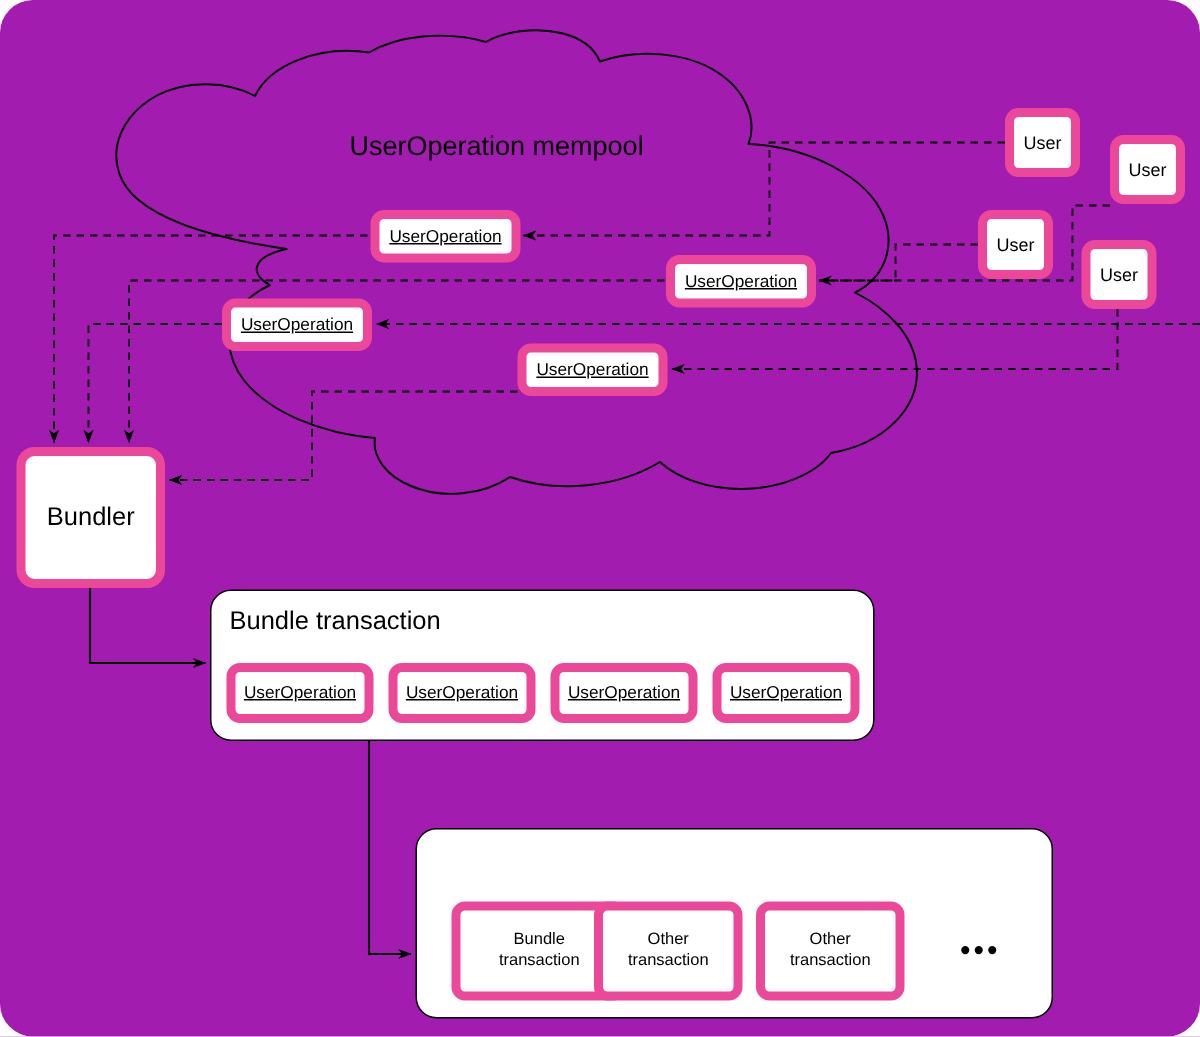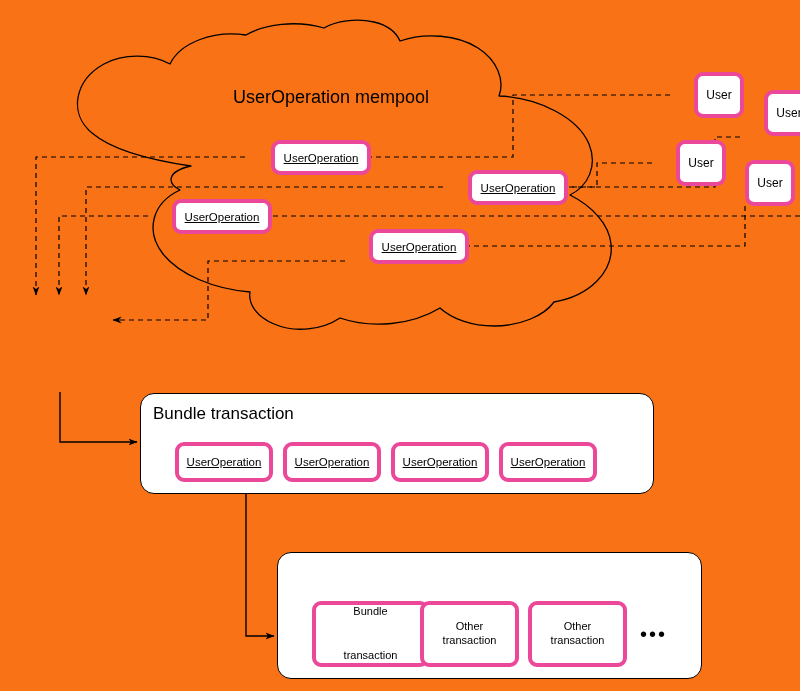--- a/index.html
+++ b/index.html
@@ -4,43 +4,43 @@
 <style>
   html, body {
     margin: 0;
     padding: 0;
     background: #ffffff;
   }
   #canvas {
     position: relative;
     width: 800px;
     height: 691px;
-    background: #f97316;
+    background: #a21caf;
     font-family: "Liberation Sans", sans-serif;
     overflow: hidden;
+    border-radius: 22px;
   }
   svg.layer {
     position: absolute;
     left: 0;
     top: 0;
     width: 800px;
     height: 691px;
     pointer-events: none;
   }
   .node {
     position: absolute;
     box-sizing: border-box;
-    border: 4px solid #ec4899;
+    border: 6px solid #ec4899;
     background: #ffffff;
     display: flex;
     align-items: center;
     justify-content: center;
     text-align: center;
     color: #000000;
-    margin-left: 24px;
   }
   .rounded-md { border-radius: 12px; }
   .userop {
     font-size: 11.5px;
     border-radius: 9px;
     text-decoration: underline;
   }
   .userbox {
     font-size: 12px;
     border-radius: 9px;
@@ -172,41 +172,44 @@
   </div>
 
   <div class="node userbox" style="left:652px; top:140px; width:50px; height:46px;">
     <span>User</span>
   </div>
 
   <div class="node userbox" style="left:721px; top:160px; width:50px; height:46px;">
     <span>User</span>
   </div>
 
-
-  <div class="container-box" style="left:140px; top:393px; width:514px; height:101px;">
+  <div class="node rounded-md bundler-label" style="left:11px; top:298px; width:99px; height:94px;">
+    <span>Bundler</span>
+  </div>
+
+  <div class="container-box" style="left:140px; top:393px; width:443px; height:101px;">
     <div class="container-title" style="left:12px; top:10px;">Bundle transaction</div>
 
     <div class="node userop" style="left:10px; top:48px; width:98px; height:40px;">
       <span>UserOperation</span>
     </div>
     <div class="node userop" style="left:118px; top:48px; width:98px; height:40px;">
       <span>UserOperation</span>
     </div>
     <div class="node userop" style="left:226px; top:48px; width:98px; height:40px;">
       <span>UserOperation</span>
     </div>
     <div class="node userop" style="left:334px; top:48px; width:98px; height:40px;">
       <span>UserOperation</span>
     </div>
   </div>
 
   <div class="container-box" style="left:277px; top:552px; width:425px; height:127px;">
 
-    <div class="node txbox" style="left:10px; top:48px; width:117px; height:66px;justify-content:space-between;">
+    <div class="node txbox" style="left:23px; top:48px; width:117px; height:66px;">
       <span>Bundle</span>
       <span>transaction</span>
     </div>
     <div class="node txbox" style="left:118px; top:48px; width:99px; height:66px;">
       <span>Other</span>
       <span>transaction</span>
     </div>
     <div class="node txbox" style="left:226px; top:48px; width:99px; height:66px;">
       <span>Other</span>
       <span>transaction</span>

